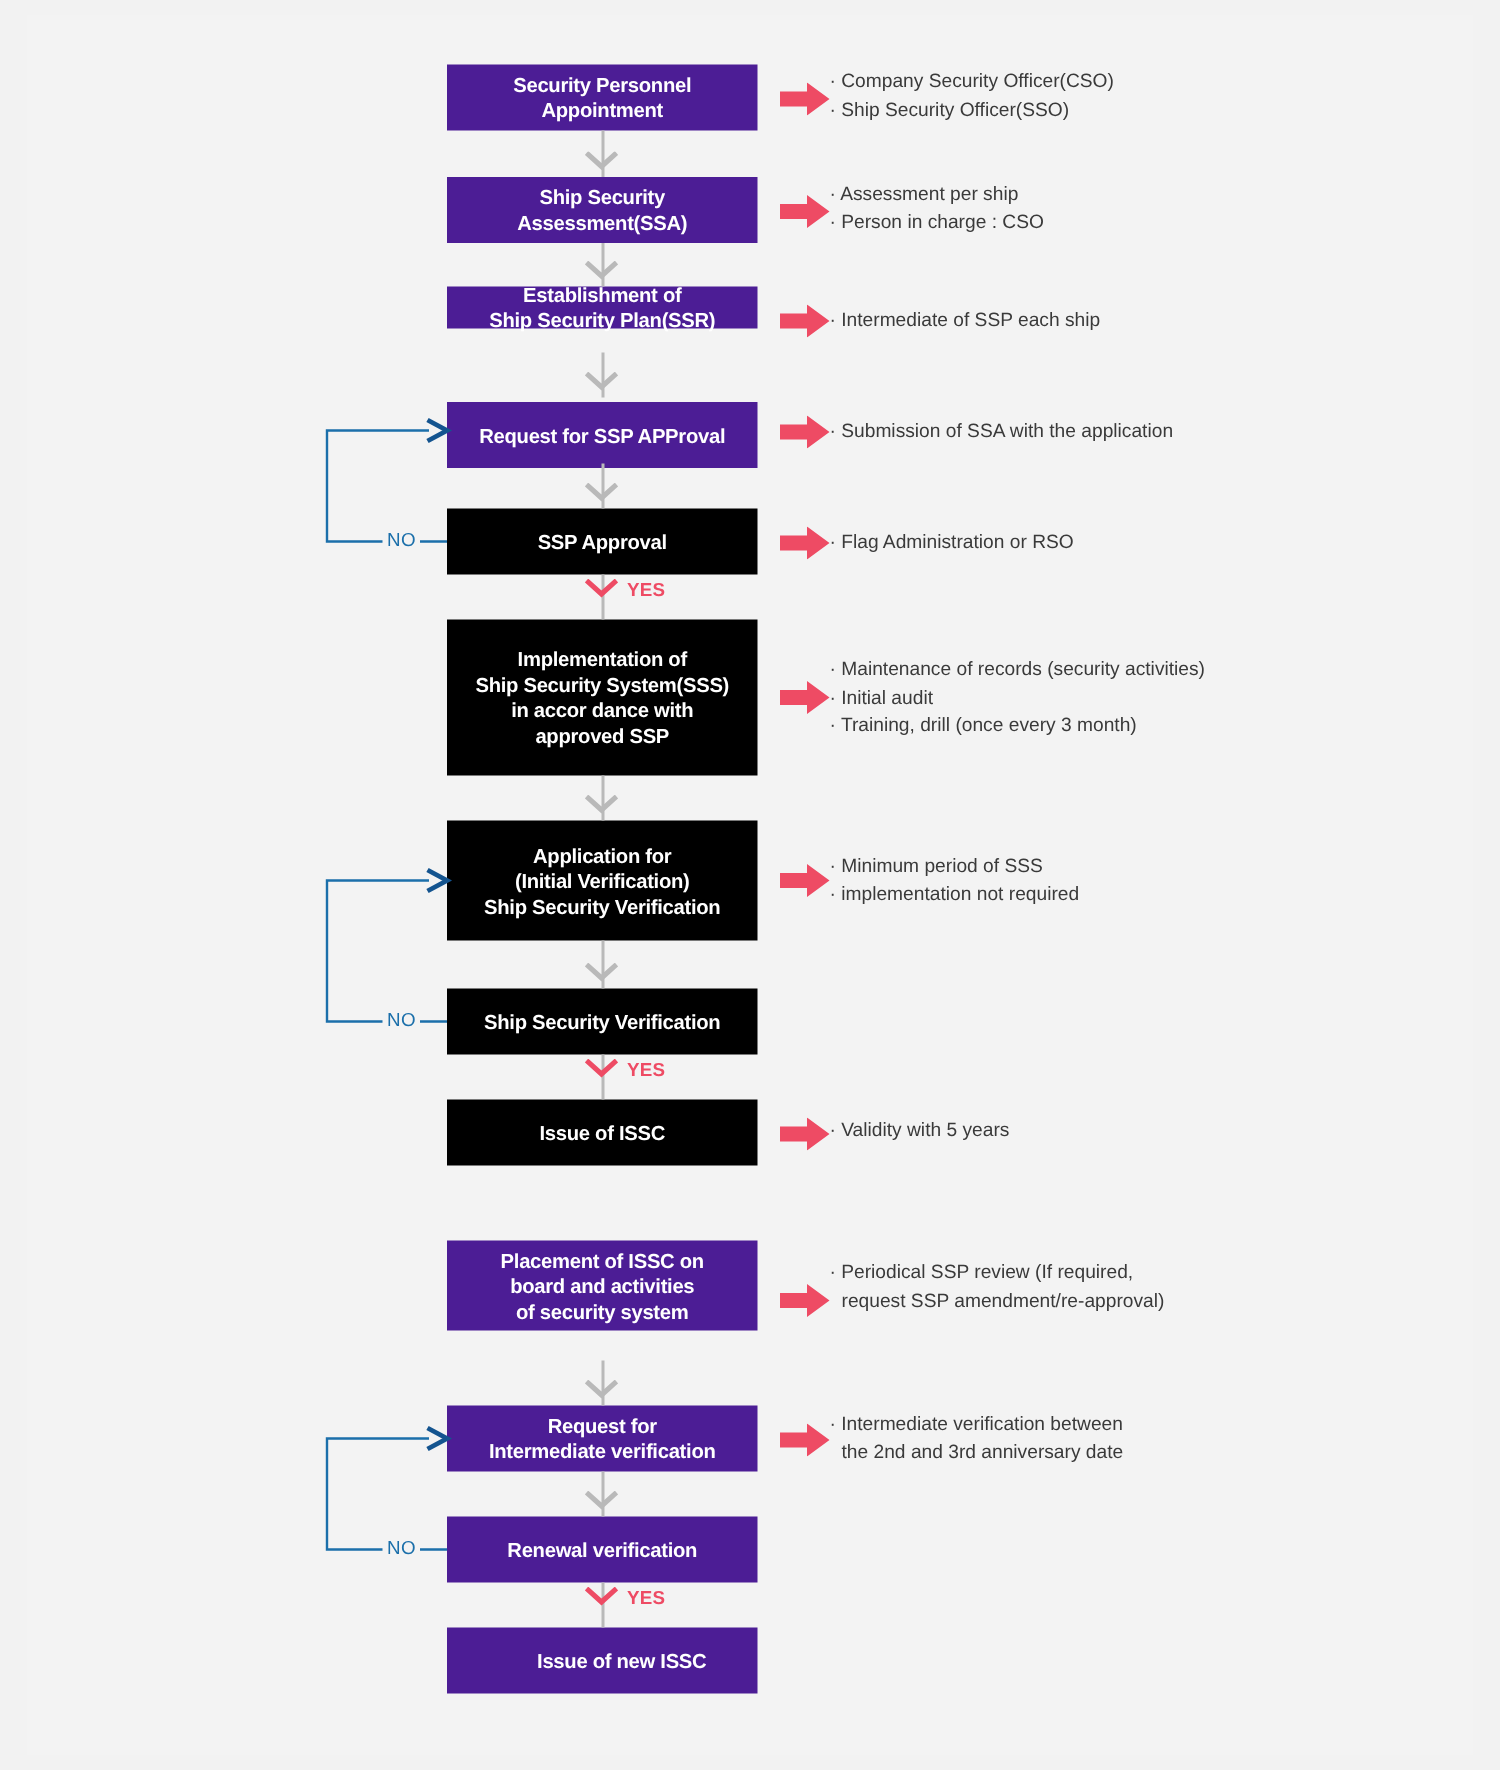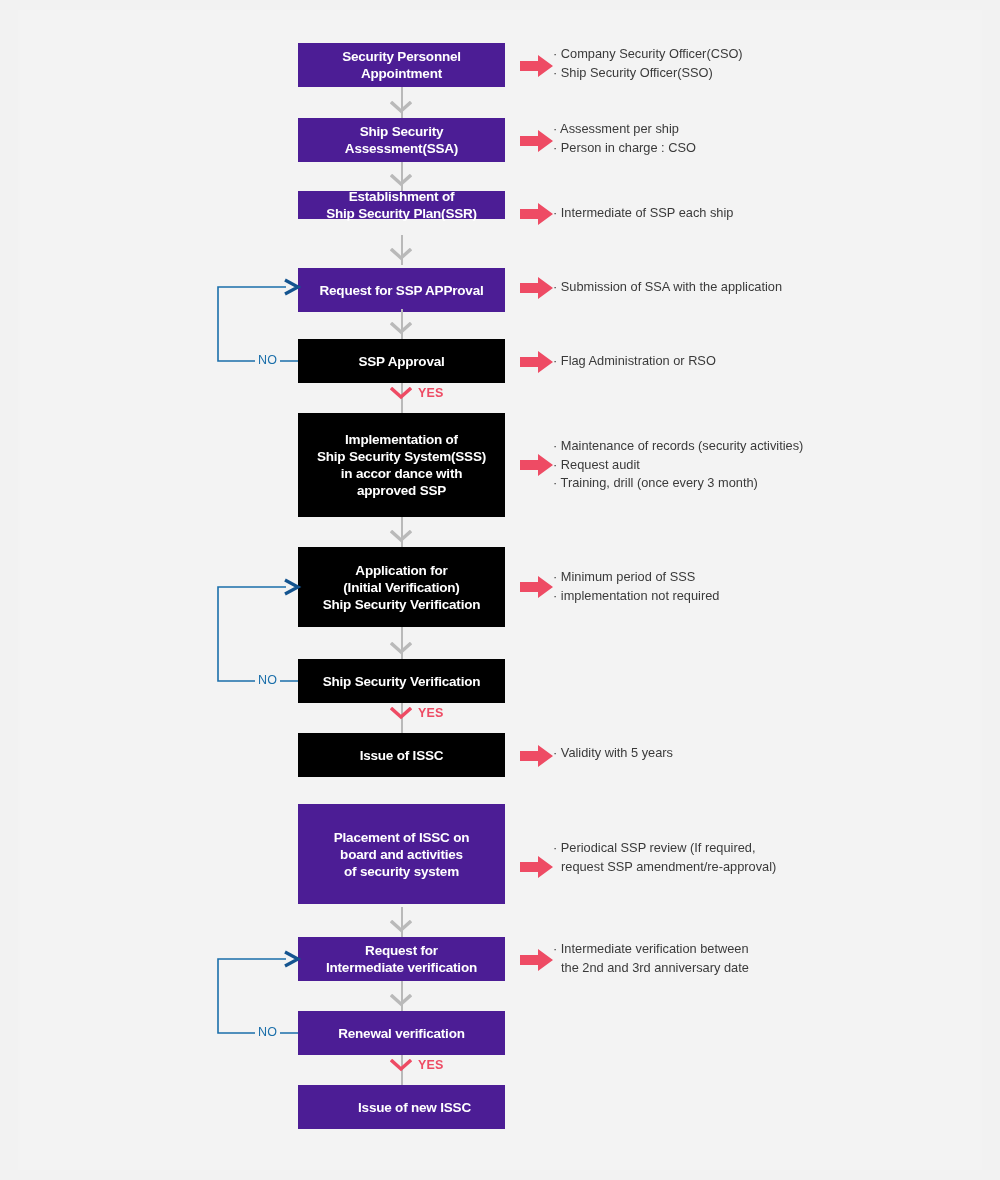--- a/index.html
+++ b/index.html
@@ -166,21 +166,21 @@
       <div class="box cyan" style="top: 659px; height: 44px;">
         <div>
           <span class="lbl">Ship Security Verification</span>
         </div>
       </div>
       <div class="box cyan" style="top: 733px; height: 44px;">
         <div>
           <span class="lbl">Issue of ISSC</span>
         </div>
       </div>
-      <div class="box teal" style="top: 804px; height: 100px;">
+      <div class="box teal" style="top: 827px; height: 60px;">
         <div>
           <span class="lbl">Placement of ISSC on</span>
           <span class="lbl">board and activities</span>
           <span class="lbl">of security system</span>
         </div>
       </div>
       <div class="box teal" style="top: 937px; height: 44px;">
         <div>
           <span class="lbl">Request for</span>
           <span class="lbl">Intermediate verification</span>
@@ -328,21 +328,21 @@
       <div class="note" style="top: 352px;">
         <span class="line">· Flag Administration or RSO</span>
       </div>
       <div class="note-arrow" style="left: 520px; top: 454px;">
         <svg width="34" height="22" viewBox="0 0 34 22">
           <path d="M0 6 L18 6 L18 0 L33 11 L18 22 L18 16 L0 16 Z" fill="#ee4b64"></path>
         </svg>
       </div>
       <div class="note" style="top: 437px;">
         <span class="line">· Maintenance of records (security activities)</span>
-        <span class="line">· Request audit</span>
+        <span class="line">· Initial audit</span>
         <span class="line">· Training, drill (once every 3 month)</span>
       </div>
       <div class="note-arrow" style="left: 520px; top: 576px;">
         <svg width="34" height="22" viewBox="0 0 34 22">
           <path d="M0 6 L18 6 L18 0 L33 11 L18 22 L18 16 L0 16 Z" fill="#ee4b64"></path>
         </svg>
       </div>
       <div class="note" style="top: 568px;">
         <span class="line">· Minimum period of SSS</span>
         <span class="line">· implementation not required</span>

